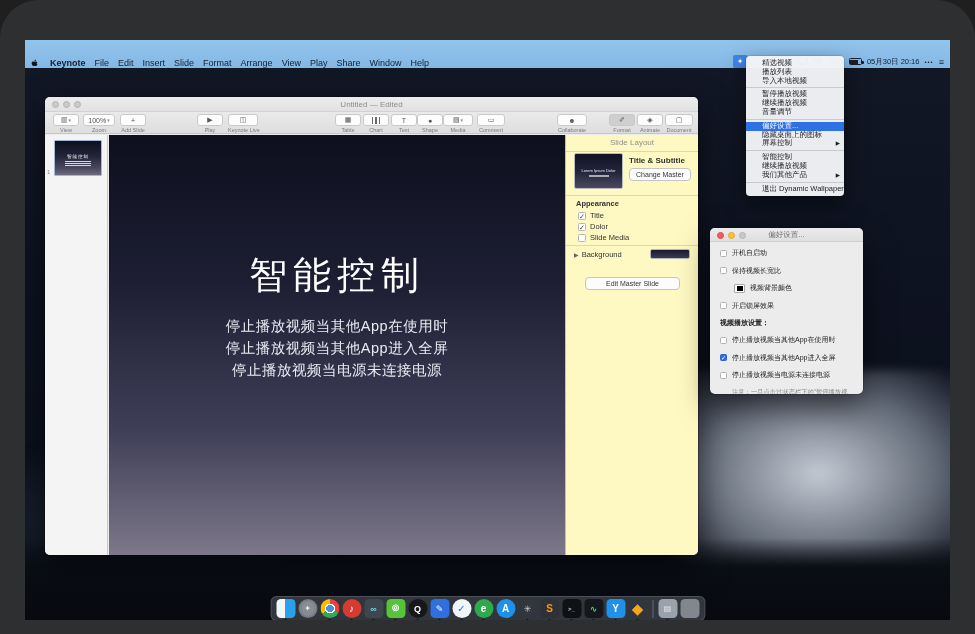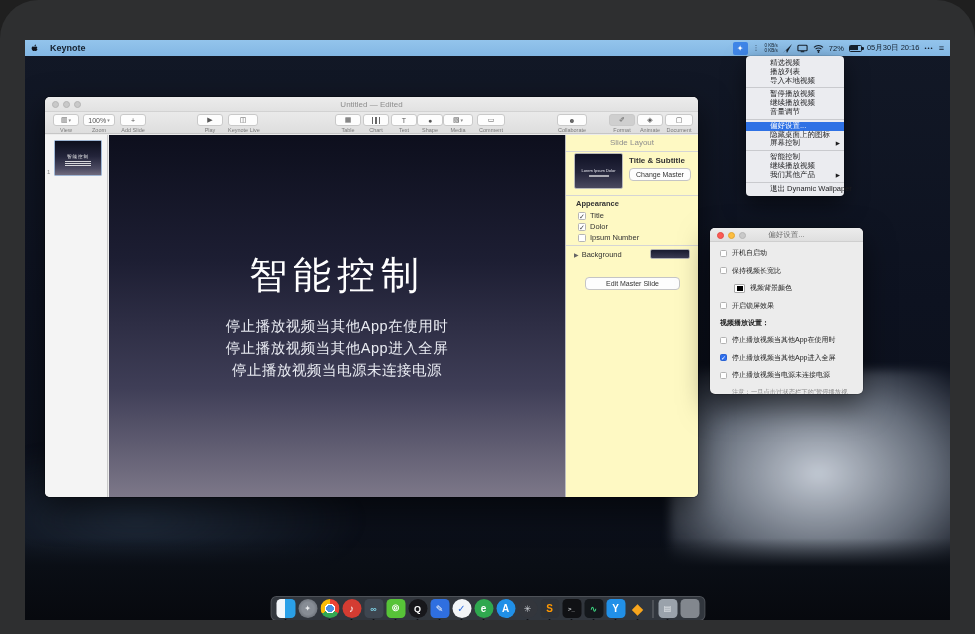--- a/index.html
+++ b/index.html
@@ -11,42 +11,42 @@
   .wp-base { position:absolute; inset:0; background:linear-gradient(180deg,#121826 0%,#0d1220 45%,#0a0e16 100%); }
   .wp-spray { position:absolute; left:645px; top:330px; width:330px; height:230px;
     background:radial-gradient(ellipse at 45% 45%, rgba(205,212,222,.95) 0%, rgba(160,170,184,.6) 45%, rgba(70,80,95,0) 78%);
     filter:blur(5px); }
   .wp-wave-left { position:absolute; left:-40px; top:400px; width:380px; height:160px;
     background:radial-gradient(ellipse at 40% 50%, rgba(46,62,82,.55) 0%, rgba(20,28,40,0) 70%); filter:blur(6px); }
   .wp-sea { position:absolute; left:0; right:0; top:498px; height:82px;
     background:linear-gradient(180deg, rgba(8,11,17,0) 0%, #0a0e15 35%, #07090e 100%); }
 
   
-  .menubar { position:absolute; left:0; top:0; right:0; height:16px; background:linear-gradient(180deg,#93c4ec,#83b7e4);
-    display:flex; align-items:center; font-size:9px; color:#14202e; padding:0 6px; z-index:40; }
+  .menubar { position:absolute; left:0; top:0; right:0; height:28px; background:linear-gradient(180deg,#93c4ec,#83b7e4);
+    display:flex; align-items:flex-end; font-size:9px; color:#14202e; padding:0 6px; z-index:40; }
   .mb-left { display:flex; align-items:center; gap:9px; }
   .mb-apple { width:10px; height:10px; display:flex; align-items:center; }
   .mb-apple svg { width:8px; height:9px; fill:#10141c; }
   .mb-app { font-weight:bold; }
   .mb-item { white-space:nowrap; }
   .mb-right { margin-left:auto; display:flex; align-items:center; gap:5px; }
   .tray-app { width:15px; height:13px; background:#3f86e8; border-radius:2px; display:flex; align-items:center; justify-content:center; color:#fff; font-size:8px; }
   .tray-dots { font-size:7px; color:#16202c; }
   .net { font-size:4.5px; line-height:5px; color:#16202c; text-align:right; }
   .tray-svg { display:block; }
   .batt-pct { font-size:7.5px; }
   .battery { position:relative; width:13px; height:7px; border:1px solid #16202c; border-radius:1.5px; }
   .battery:after { content:""; position:absolute; right:-3px; top:1.5px; width:1.5px; height:3px; background:#16202c; border-radius:0 1px 1px 0; }
   .battery .fill { position:absolute; left:.5px; top:.5px; bottom:.5px; width:72%; background:#16202c; }
   .clock { font-size:7.5px; white-space:nowrap; }
   .more-glyph { font-size:6px; letter-spacing:1px; }
   .list-glyph { font-size:9px; }
 
   
-  .kn-win { position:absolute; left:20px; top:57px; width:653px; height:400px; border-radius:5px; overflow:hidden;
+  .kn-win { position:absolute; left:20px; top:57px; width:653px; height:458px; border-radius:5px; overflow:hidden;
     background:#ececec; box-shadow:0 12px 32px rgba(0,0,0,.55), 0 0 0 1px rgba(0,0,0,.25); z-index:10; }
   .kn-titlebar { position:relative; height:15px; background:linear-gradient(180deg,#ececec,#e2e2e2); border-bottom:1px solid #d2d2d2; }
   .lights { position:absolute; left:7px; top:4px; display:flex; gap:4px; }
   .light { width:7px; height:7px; border-radius:50%; }
   .light.gray { background:#c9c9c9; border:.5px solid #b4b4b4; }
   .light.red { background:#fc5a54; border:.5px solid #e04a45; }
   .light.yellow { background:#fdbe40; border:.5px solid #e0a532; }
   .kn-title { text-align:center; font-size:8px; color:#8d8d8d; line-height:15px; }
   .kn-toolbar { position:relative; height:22px; background:linear-gradient(180deg,#eaeaea,#dedede); border-bottom:1px solid #c6c6c6; }
   .tb-btn { position:absolute; top:2px; text-align:center; }
@@ -86,21 +86,21 @@
   .chk.on:before { content:"✓"; }
   .insp-bg-row { position:absolute; left:8px; right:8px; top:114px; display:flex; align-items:center; }
   .disclose { font-size:6px; color:#666; margin-right:3px; }
   .bg-swatch { margin-left:auto; width:40px; height:10px; border:.5px solid #b5b5b5; border-radius:2px;
     background:linear-gradient(180deg,#191b30,#3a3a53); }
   .insp-edit { position:absolute; left:19px; top:142px; width:95px; height:13px; line-height:12px; }
 
   
   .status-menu { position:absolute; left:721px; top:16px; width:98px; background:rgba(243,244,247,.97);
     border-radius:4px; box-shadow:0 8px 22px rgba(0,0,0,.5), 0 0 0 .5px rgba(0,0,0,.2); padding:3px 0; z-index:50; font-size:7.5px; color:#1d1d1f; }
-  .sm-item { position:relative; height:8.8px; line-height:8.8px; padding-left:24px; white-space:nowrap; }
+  .sm-item { position:relative; height:8.8px; line-height:8.8px; padding-left:16px; white-space:nowrap; }
   .sm-item.hl { background:#2e71e5; color:#fff; }
   .sm-arrow { position:absolute; right:4px; top:0; font-size:5.5px; }
   .sm-sep { height:1px; background:rgba(0,0,0,.14); margin:2px 0; }
 
   
   .prefs { position:absolute; left:685px; top:188px; width:153px; height:166px; background:#ececec; border-radius:5px;
     box-shadow:0 12px 30px rgba(0,0,0,.55), 0 0 0 .5px rgba(0,0,0,.3); z-index:45; font-size:7px; color:#222; overflow:hidden; }
   .prefs-titlebar { position:relative; height:14px; background:linear-gradient(180deg,#ececec,#dfdfdf); border-bottom:1px solid #cfcfcf; }
   .prefs-title { text-align:center; line-height:14px; font-size:7.5px; color:#6f6f6f; }
   .prefs-body { padding:6px 10px 0; }
@@ -140,20 +140,33 @@
     <div class="wp-sea"></div>
 
     <div class="menubar">
       <div class="mb-left">
         <span class="mb-apple">
           <svg viewBox="0 0 16 20">
               <path d="M11.5 10.6c0-2.3 1.9-3.4 2-3.5-1.1-1.6-2.8-1.8-3.4-1.8-1.4-.1-2.8.8-3.5.8-.7 0-1.8-.8-3-.8C2 5.3.5 6.6.5 9.2c0 1.6.6 3.3 1.4 4.4.7 1 1.5 2.2 2.6 2.1 1-.1 1.4-.7 2.7-.7s1.6.7 2.7.7c1.1 0 1.9-1 2.6-2.1.8-1.2 1.1-2.3 1.1-2.4-.1 0-2.1-.8-2.1-3.1zM9.4 3.7c.6-.7 1-1.7.9-2.7-.9 0-1.9.6-2.5 1.3-.5.6-1 1.6-.9 2.6 1 .1 1.9-.5 2.5-1.2z"></path>
             </svg>
         </span>
         <span class="mb-app">Keynote</span>
+        <span id="mb-items" style="display: inline-flex; gap: 9px;">
+            <span class="mb-item">File</span>
+            <span class="mb-item">Edit</span>
+            <span class="mb-item">Insert</span>
+            <span class="mb-item">Slide</span>
+            <span class="mb-item">Format</span>
+            <span class="mb-item">Arrange</span>
+            <span class="mb-item">View</span>
+            <span class="mb-item">Play</span>
+            <span class="mb-item">Share</span>
+            <span class="mb-item">Window</span>
+            <span class="mb-item">Help</span>
+          </span>
       </div>
       <div class="mb-right">
         <span class="tray-app">✦</span>
         <span class="tray-dots">⋮</span>
         <span class="net">
           <span>0 KB/s</span><br><span>0 KB/s</span>
         </span>
         <svg class="tray-svg" width="9" height="9" viewBox="0 0 10 10">
             <polygon points="0,10 10,0 4.4,10 3.4,6.4" fill="#16202c"></polygon>
           </svg>
@@ -316,21 +329,21 @@
               <div class="chk-row">
                 <span class="chk on"></span>
                 <span>Title</span>
               </div>
               <div class="chk-row">
                 <span class="chk on"></span>
                 <span>Dolor</span>
               </div>
               <div class="chk-row">
                 <span class="chk"></span>
-                <span>Ipsum Number</span>
+                <span>Slide Media</span>
               </div>
             </div>
           <div class="insp-div" style="top:110px"></div>
           <div class="insp-bg-row">
             <span class="disclose">▶</span>
             <span>Background</span>
             <span class="bg-swatch"></span>
           </div>
           <div class="btn insp-edit">Edit Master Slide</div>
         </div>

